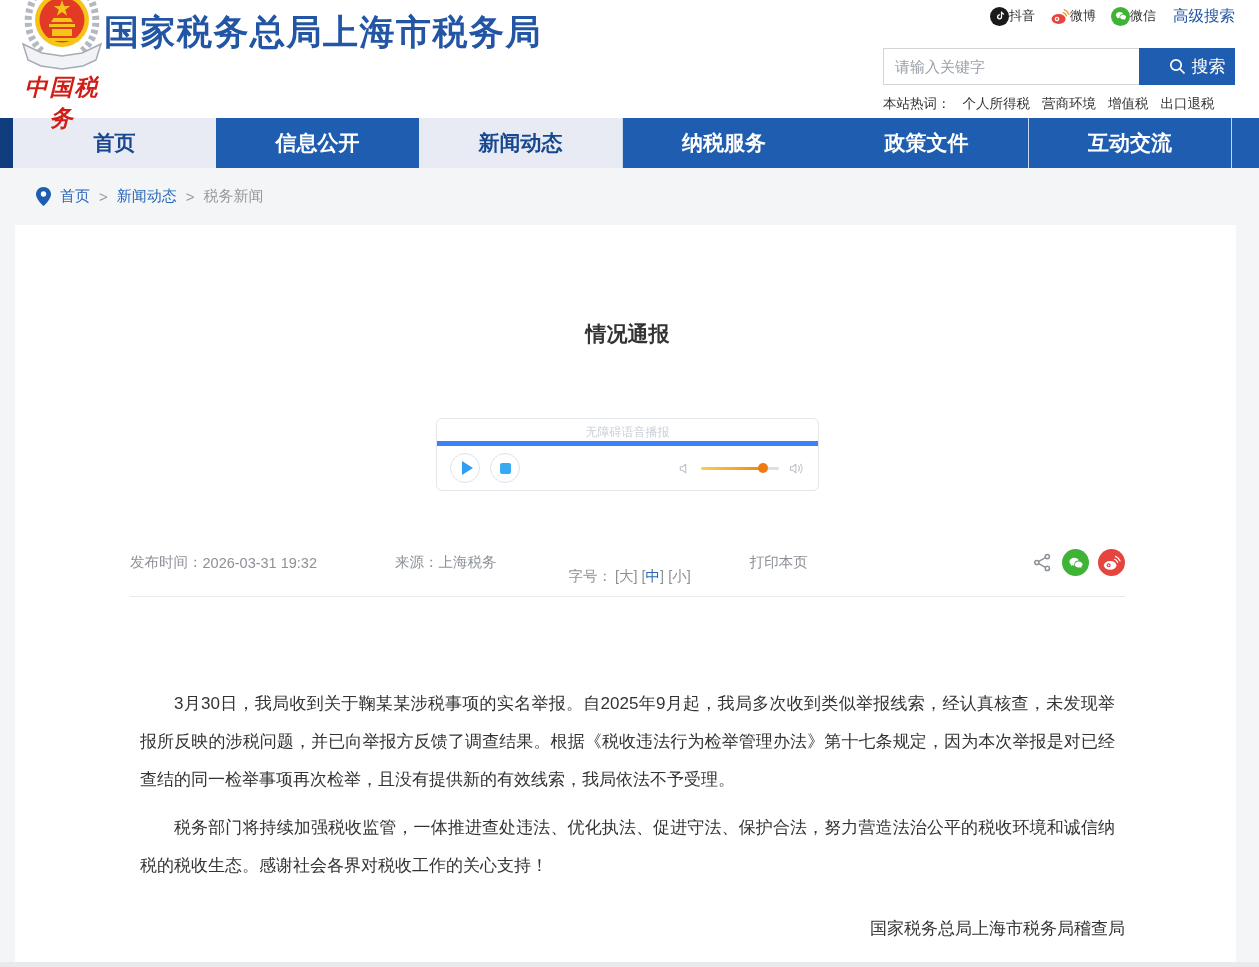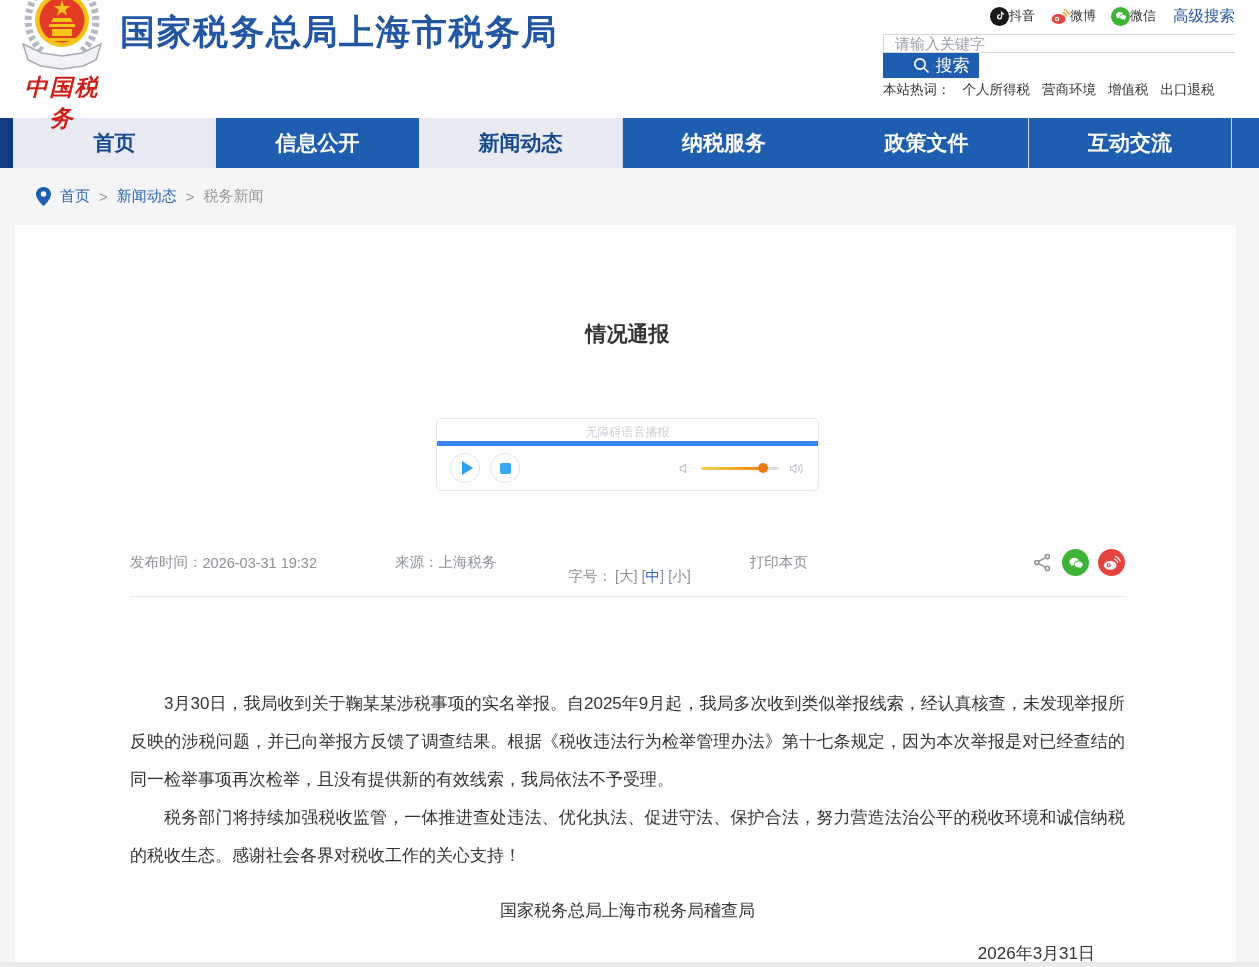--- a/index.html
+++ b/index.html
@@ -8,36 +8,36 @@
     width:1259px; height:967px; position:relative; overflow:hidden;
     background:#f4f5f7;
     font-family:"Liberation Sans","DejaVu Sans",sans-serif;
     color:#333;
   }
 
   
   .header { height:118px; background:#fff; position:relative; }
   .logo { position:absolute; left:13px; top:-4px; width:98px; text-align:center; }
   .logo-caption { color:#cf1d17; font-size:23px; font-weight:bold; font-style:italic; letter-spacing:2px; margin-top:-2px; }
-  .site-title-block { position:absolute; left:120px; top:12px; }
+  .site-title-block { position:absolute; left:104px; top:12px; }
   .site-title { margin:0; font-size:35px; font-weight:bold; color:#2256a4; letter-spacing:1.5px; line-height:1.15; }
   .site-subtitle { margin-top:7px; font-family:"Liberation Serif","DejaVu Serif",serif; font-size:17.5px; color:#2256a4; }
 
   .header-right { position:absolute; top:3px; right:24px; width:352px; }
   .social-row { display:flex; align-items:center; justify-content:flex-end; gap:7px; height:26px; font-size:13px; color:#333; }
   .social-item { display:flex; align-items:center; gap:0; margin-left:8px; cursor:pointer; }
   .icon-circle { border-radius:50%; display:flex; align-items:center; justify-content:center; }
   .c19 { width:19px; height:19px; }
   .c27 { width:27px; height:27px; }
   .douyin-bg { background:#1a1a1a; }
   .wechat-bg { background:#3eb335; }
   .weibo-bg  { background:#e6453f; }
   .adv-search { color:#2256a4; font-size:15.5px; margin-left:10px; cursor:pointer; }
 
-  .search-row { display:flex; margin-top:5px; height:37px;flex-direction:column; }
+  .search-row { display:flex; margin-top:19px; height:37px; }
   .search-input { flex:1; border:1px solid #d5d5d5; border-right:none; padding:0 11px; font-size:15px; color:#333; outline:none; font-family:inherit; }
   .search-input::placeholder { color:#9aa0a8; }
   .search-btn { width:96px; border:none; background:#1e5db0; color:#fff; font-size:17px; display:flex; align-items:center; justify-content:center; gap:6px; cursor:pointer; font-family:inherit;padding-left:26px; }
 
   .hotwords-row { display:flex; align-items:center; gap:12px; margin-top:10px; font-size:13.5px; color:#333; }
   .hotword { cursor:pointer; }
 
   
   .nav { height:50px; display:flex; background:#1e5db0; }
   .nav-edge { width:13px; background:#0f3d7e; }
@@ -76,22 +76,22 @@
   .m-fontsize{ margin-right:58px; gap:2px;margin-top:28px; }
   .size-tok { cursor:pointer; margin:0 1px; }
   .size-blue { color:#2a66b8; }
   .m-print { cursor:pointer; }
   .meta-icons { margin-left:auto; display:flex; align-items:center; gap:9px; }
   .meta-icons .icon-circle, .share-nodes { cursor:pointer; }
   .divider { border-bottom:1px solid #e9e9e9; margin-top:10px; }
 
   
   .body-text { margin-top:88px; font-size:17px; line-height:38px; color:#333; text-align:justify; }
-  .body-text p { margin:0; text-indent:2em; }
-  .signature { margin-top:24px; text-align:center; font-size:17px; color:#333; line-height:24px; }
+  .body-text p { margin:10px; text-indent:2em; }
+  .signature { margin-top:32px; text-align:right; font-size:17px; color:#333; line-height:24px; }
   .sig-date  { margin-top:19px; text-align:right; padding-right:30px; font-size:17px; color:#333; line-height:24px; }
 
   .bottom-strip { position:absolute; left:0; bottom:0; width:100%; height:5px; background:#e9eaec; }
 </style>
 </head>
 <body>
 
 <div class="header">
   <div class="logo">
     <span>

